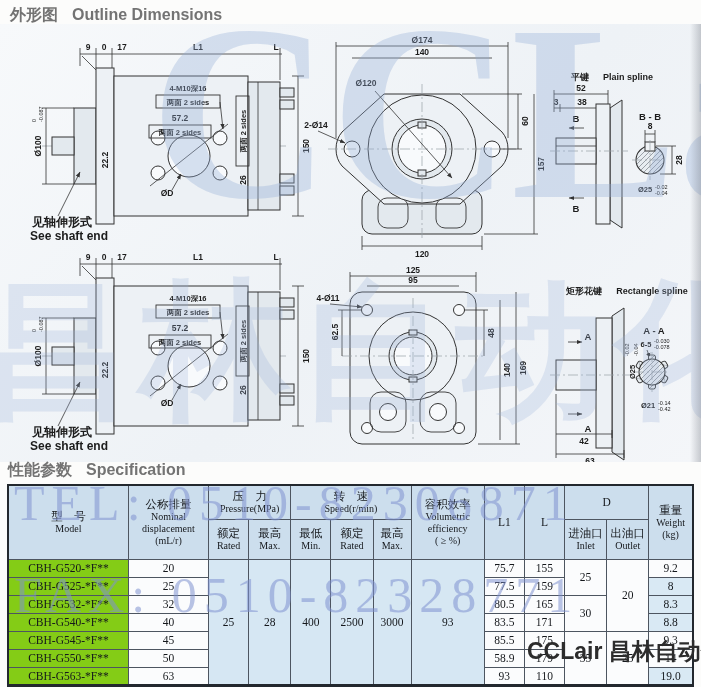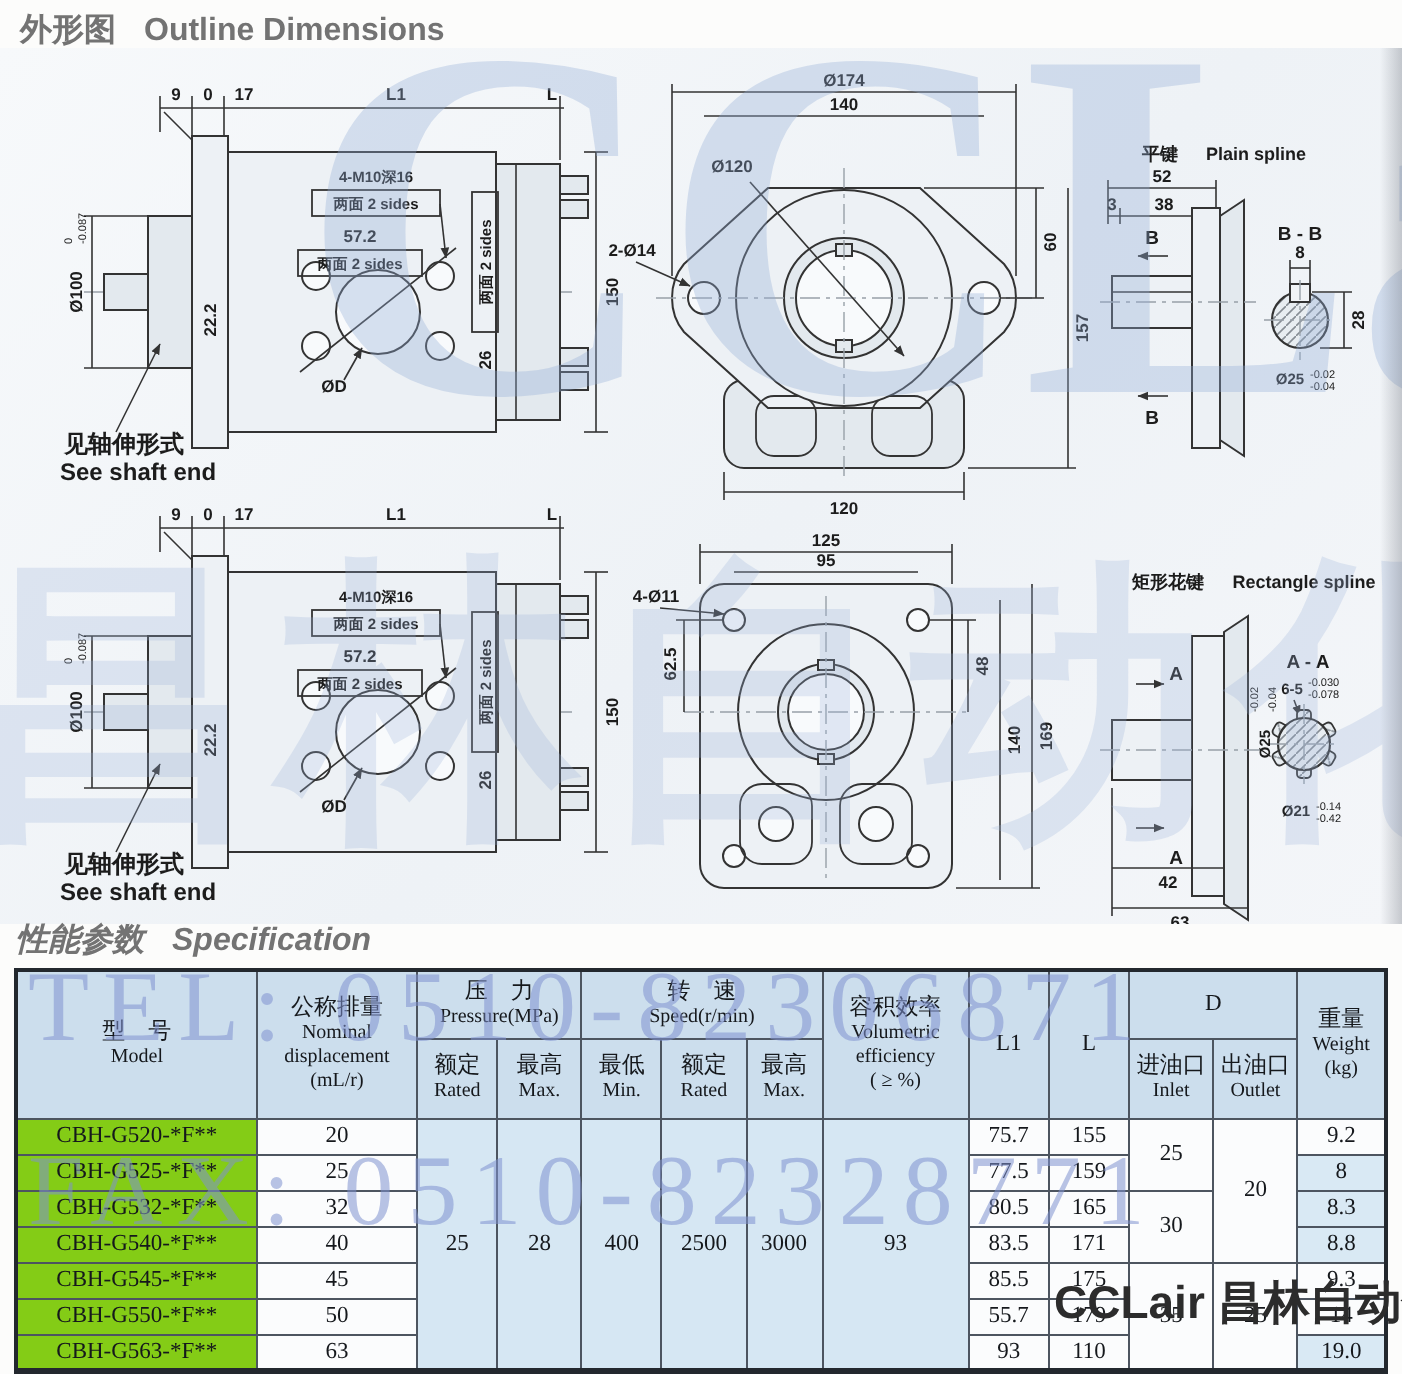--- a/index.html
+++ b/index.html
@@ -364,21 +364,21 @@
         <text class="tol" transform="rotate(-90 79 74)" x="79" y="76">-0.02</text>
         <text class="tol" transform="rotate(-90 88 74)" x="88" y="76">-0.04</text>
         <text class="dts" x="100" y="126">Ø21</text>
         <text class="tol" x="110" y="123">-0.14</text>
         <text class="tol" x="110" y="129">-0.42</text>
       </g>
     </svg>
     <div class="edge-strip"></div>
   </div>
 
-  <div class="sec-title" style="top:460px;left:8px;font-style:italic;">
+  <div class="sec-title" style="top:460px;left:8px;">
     <span>性能参数</span><span>Specification</span>
   </div>
 
   <table class="spec-table">
     <colgroup>
       <col style="width:120px">
         <col style="width:80px">
         <col style="width:40px">
         <col style="width:42px">
       <col style="width:40px">
@@ -505,21 +505,21 @@
       <td class="bgW bv">45</td>
       <td class="bgW bv">85.5</td>
       <td class="bgW bv">175</td>
       <td class="bgW bv" rowspan="3">35</td>
       <td class="bgW bv" rowspan="3">25</td>
       <td class="bgW bv">9.3</td>
     </tr>
     <tr class="br">
       <td class="bgM bv">CBH-G550-*F**</td>
       <td class="bgW bv">50</td>
-      <td class="bgW bv">55.7</td>
+      <td class="bgW bv">58.9</td>
       <td class="bgW bv">179</td>
       <td class="bgW bv">14</td>
     </tr>
     <tr class="br">
       <td class="bgM bv">CBH-G563-*F**</td>
       <td class="bgW bv">63</td>
       <td class="bgW bv">93</td>
       <td class="bgW bv">110</td>
       <td class="bgT bv">19.0</td>
     </tr>

